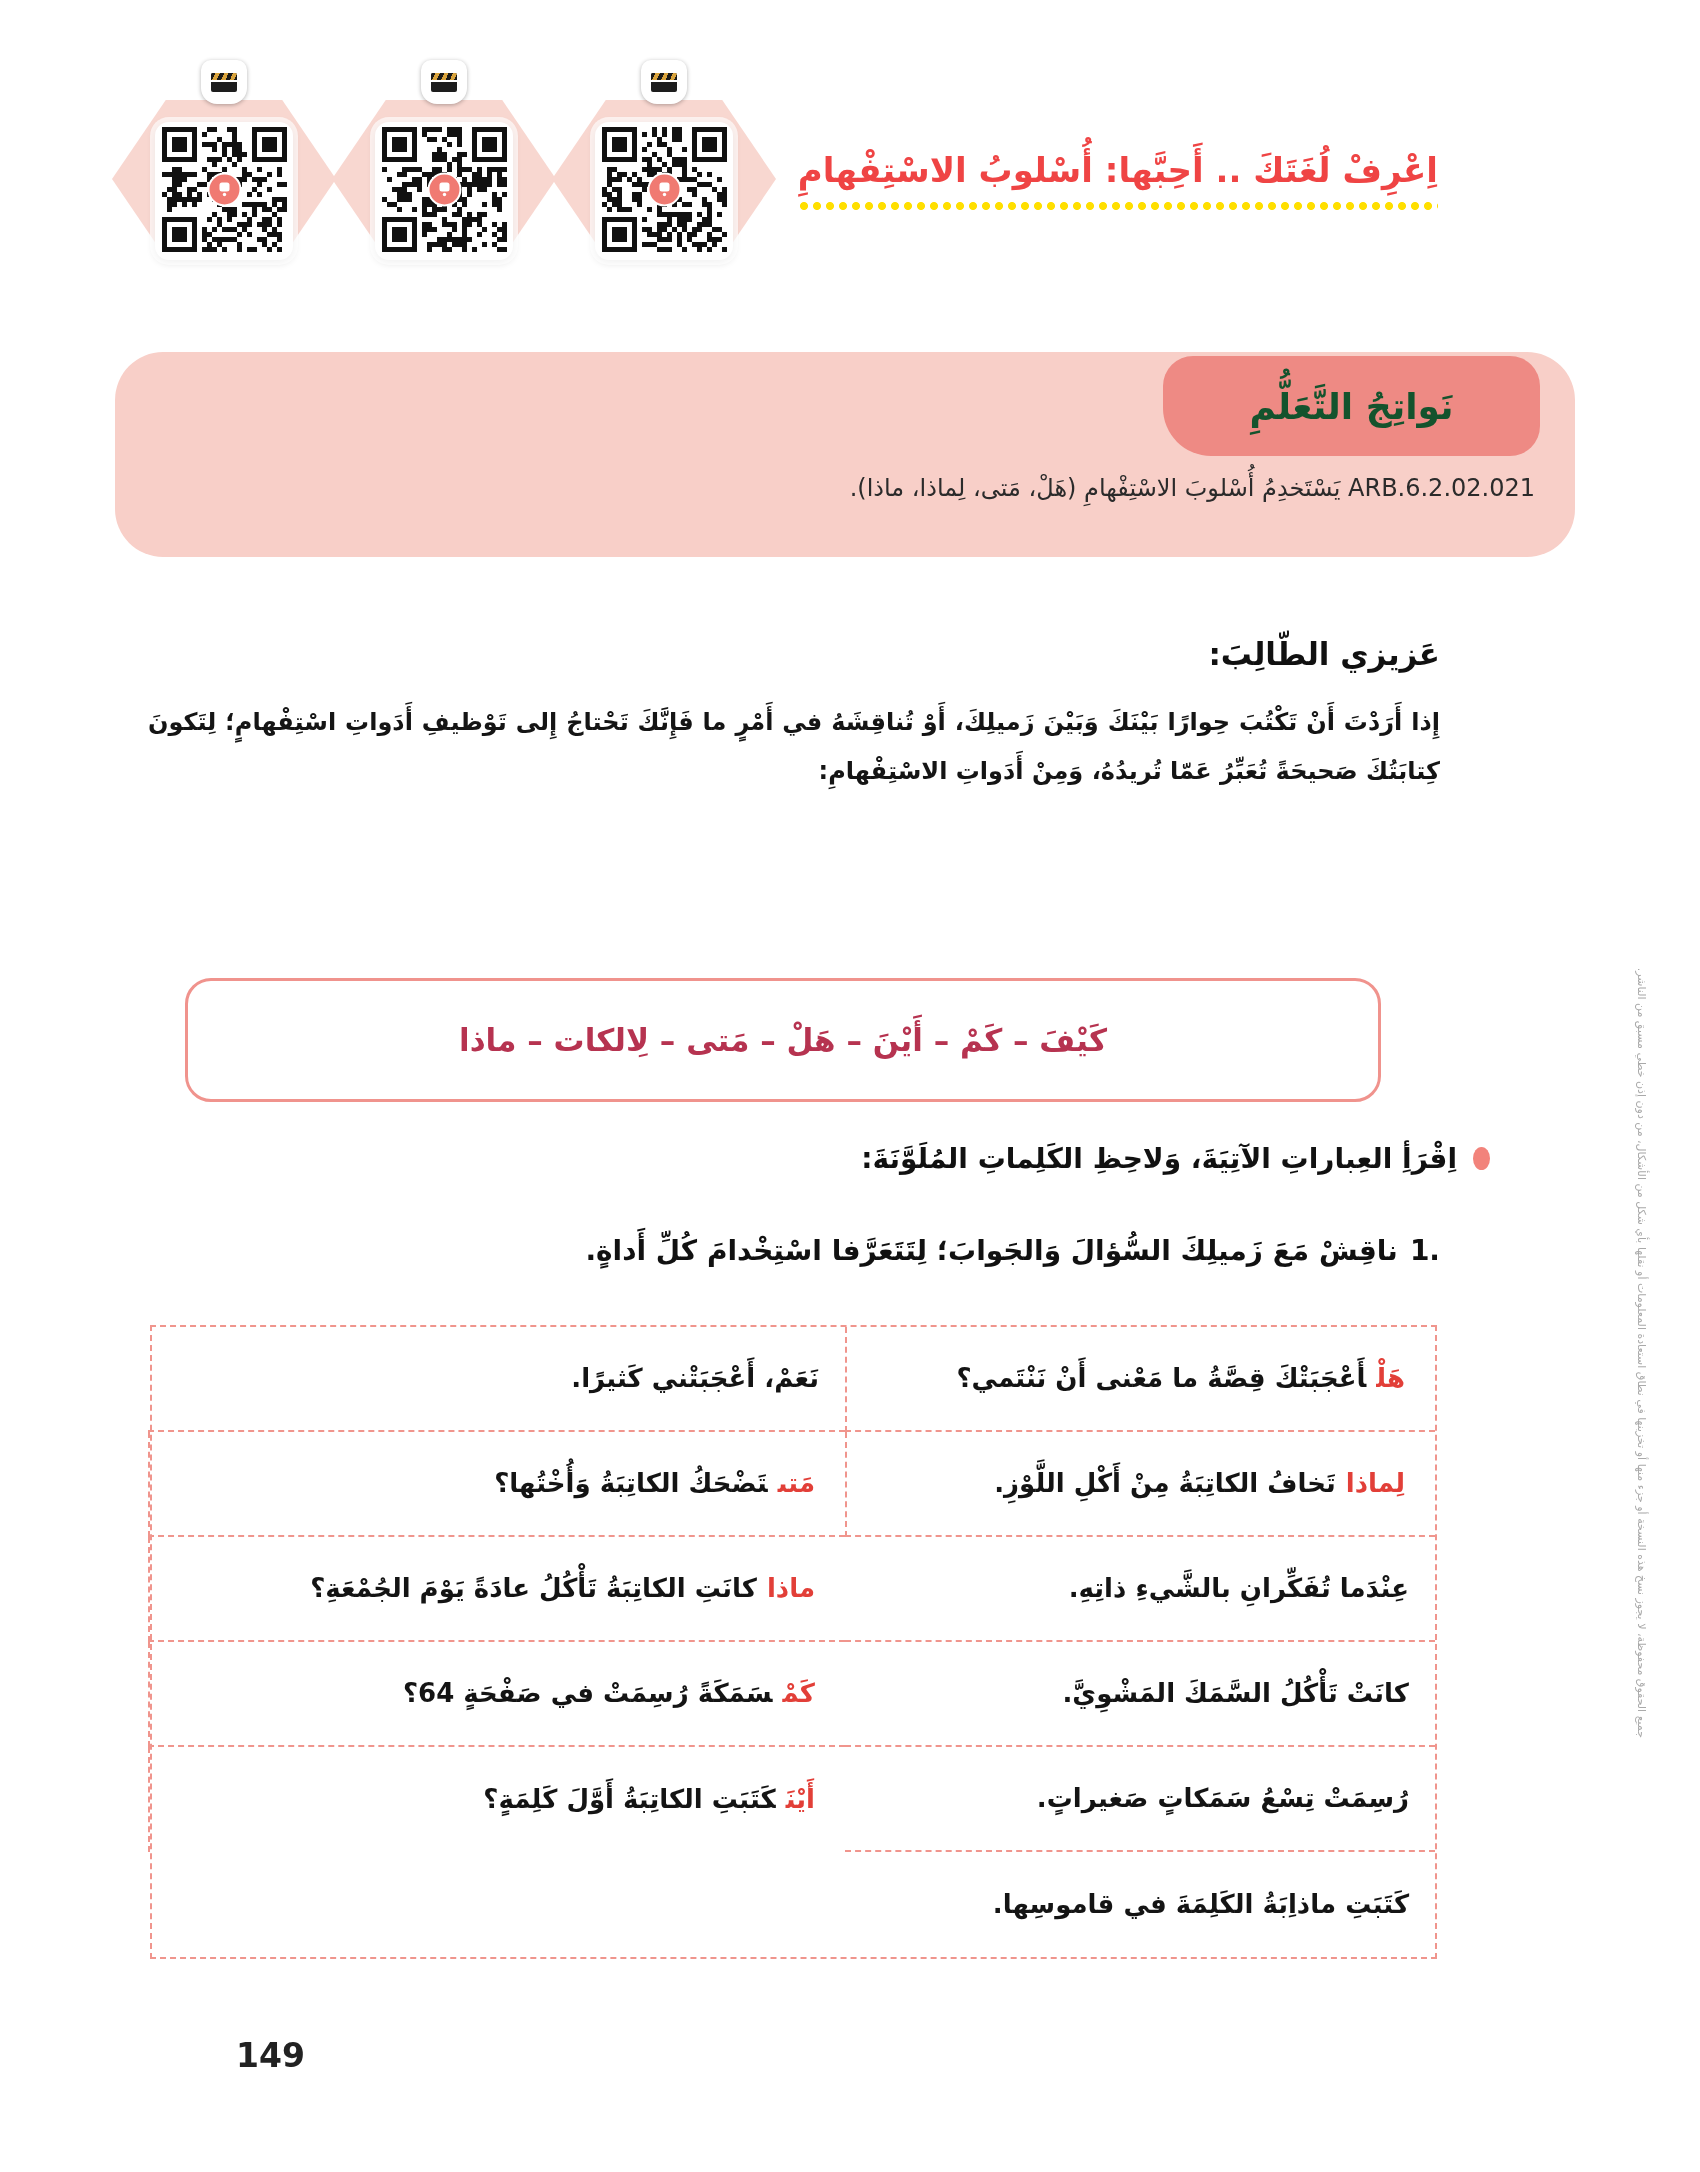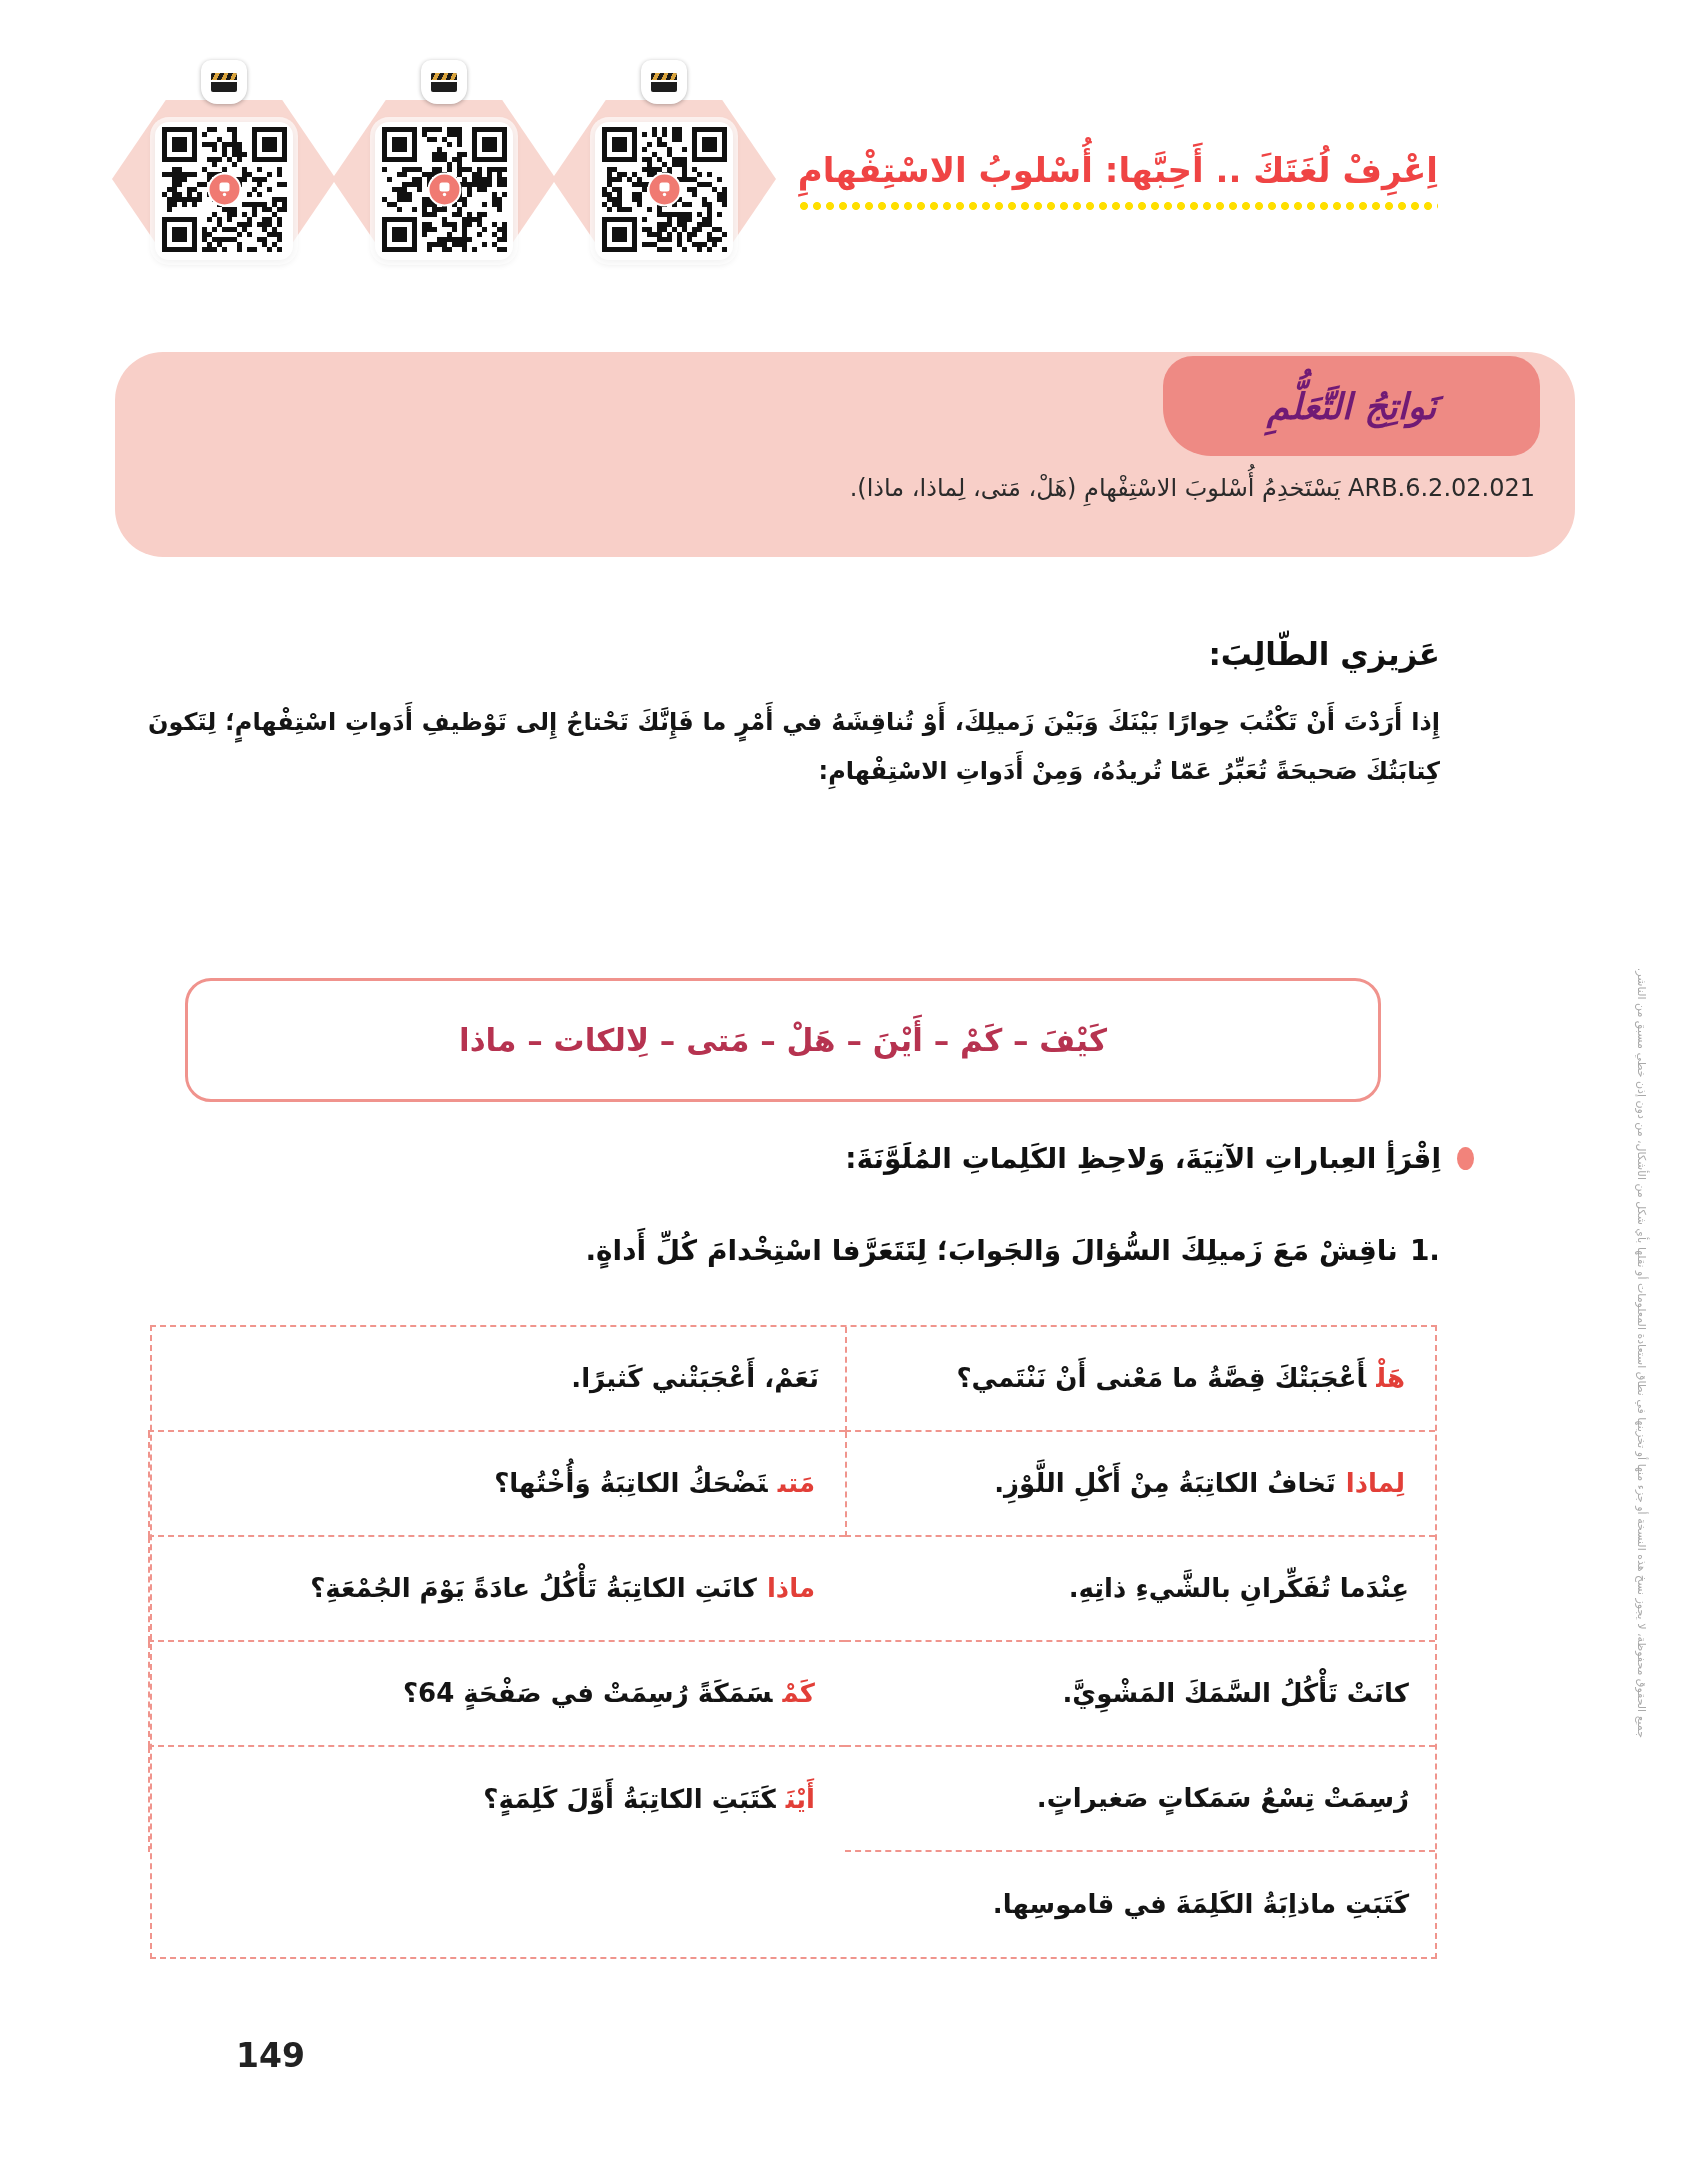--- a/index.html
+++ b/index.html
@@ -28,35 +28,35 @@
          direction:rtl;text-align:right;}
   .title::after{content:"";display:block;height:12px;margin-top:10px;
          background-image:radial-gradient(circle at 6px 6px,#ffdf00 3.6px,rgba(255,223,0,0) 4.4px);
          background-size:13px 12px;background-repeat:repeat-x;}
 
   
   .banner{position:absolute;left:115px;top:352px;width:1460px;height:205px;background:#f8cfc8;
           border-radius:48px;}
   .banner-head{position:absolute;left:1163px;top:356px;width:377px;height:100px;background:#ee8a84;
           border-radius:30px 30px 30px 48px;display:flex;align-items:center;justify-content:center;
-          font-size:36px;font-weight:bold;color:#701a75;direction:rtl;font-style:italic;}
+          font-size:36px;font-weight:bold;color:#14532d;direction:rtl;}
   .arb-line{position:absolute;right:165px;top:474px;direction:rtl;font-size:24px;color:#2b2b2b;}
 
   
   .salutation{position:absolute;right:260px;top:636px;direction:rtl;font-size:31px;font-weight:bold;color:#111;}
   .intro{position:absolute;right:260px;top:698px;width:1292px;direction:rtl;text-align:justify;
          font-size:24px;font-weight:bold;color:#151515;line-height:2.05;}
 
   
   .tools-box{position:absolute;left:185px;top:978px;width:1190px;height:118px;background:#fff;
          border:3px solid #f0938d;border-radius:26px;display:flex;align-items:center;justify-content:center;
          direction:rtl;font-size:31px;font-weight:bold;color:#b63350;letter-spacing:1px;}
 
   
-  .bullet-line{position:absolute;right:226px;top:1142px;direction:rtl;display:flex;align-items:center;gap:16px;
+  .bullet-line{position:absolute;right:210px;top:1142px;direction:rtl;display:flex;align-items:center;gap:16px;
          font-size:28px;font-weight:bold;color:#111;}
   .dot{width:17px;height:23px;background:#f2837b;border-radius:50%;flex:0 0 auto;}
   .numbered-line{position:absolute;right:260px;top:1234px;direction:rtl;display:flex;align-items:baseline;gap:12px;
          font-size:28px;font-weight:bold;color:#111;}
 
   
   .qa-table{position:absolute;left:150px;top:1325px;width:1287px;direction:rtl;
         display:grid;grid-template-columns:590px 697px;grid-auto-rows:105px;
         border:2px dashed #f0958d;box-sizing:border-box;}
   .cell{display:flex;align-items:center;direction:rtl;text-align:center;

